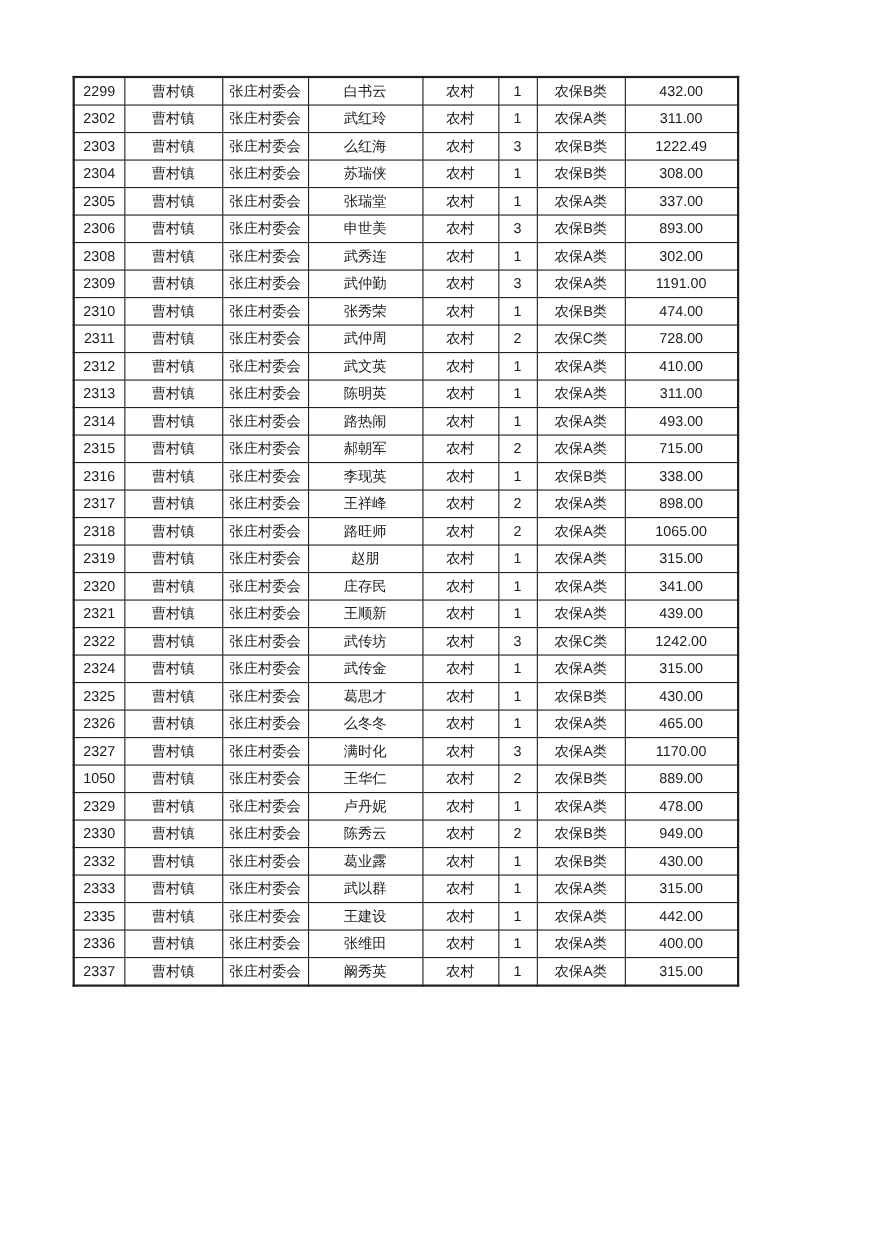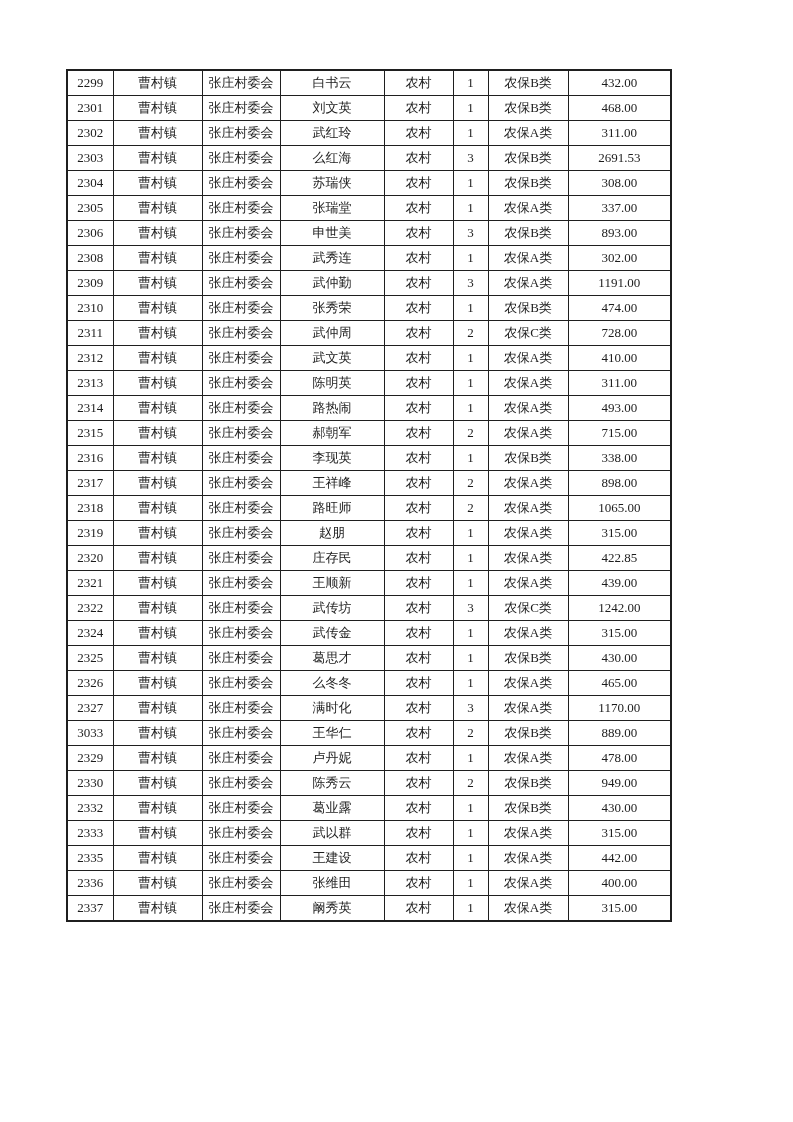--- a/index.html
+++ b/index.html
@@ -6,21 +6,21 @@
     margin: 0;
     padding: 0;
     background: #ffffff;
   }
   .page {
     position: relative;
     width: 768px;
     height: 1122px;
     background: #ffffff;
     overflow: hidden;
-    font-family: Liberation Serif, serif;
+    font-family: Liberation Sans, sans-serif;
   }
   table.grid {
     position: absolute;
     left: 66px;
     top: 69px;
     width: 604px;
     border-collapse: collapse;
     table-layout: fixed;
     border: 2px solid #1f1f1f;
   }
@@ -66,48 +66,38 @@
           <td>2299</td>
           <td>曹村镇</td>
           <td>张庄村委会</td>
           <td>白书云</td>
           <td>农村</td>
           <td>1</td>
           <td>农保B类</td>
           <td>432.00</td>
         </tr>
         <tr>
-          <td>2301</td>
-          <td>曹村镇</td>
-          <td>张庄村委会</td>
-          <td>刘文英</td>
-          <td>农村</td>
-          <td>1</td>
-          <td>农保B类</td>
-          <td>468.00</td>
-        </tr>
-        <tr>
           <td>2302</td>
           <td>曹村镇</td>
           <td>张庄村委会</td>
           <td>武红玲</td>
           <td>农村</td>
           <td>1</td>
           <td>农保A类</td>
           <td>311.00</td>
         </tr>
         <tr>
           <td>2303</td>
           <td>曹村镇</td>
           <td>张庄村委会</td>
           <td>么红海</td>
           <td>农村</td>
           <td>3</td>
           <td>农保B类</td>
-          <td>2691.53</td>
+          <td>1222.49</td>
         </tr>
         <tr>
           <td>2304</td>
           <td>曹村镇</td>
           <td>张庄村委会</td>
           <td>苏瑞侠</td>
           <td>农村</td>
           <td>1</td>
           <td>农保B类</td>
           <td>308.00</td>
@@ -253,21 +243,21 @@
           <td>315.00</td>
         </tr>
         <tr>
           <td>2320</td>
           <td>曹村镇</td>
           <td>张庄村委会</td>
           <td>庄存民</td>
           <td>农村</td>
           <td>1</td>
           <td>农保A类</td>
-          <td>422.85</td>
+          <td>341.00</td>
         </tr>
         <tr>
           <td>2321</td>
           <td>曹村镇</td>
           <td>张庄村委会</td>
           <td>王顺新</td>
           <td>农村</td>
           <td>1</td>
           <td>农保A类</td>
           <td>439.00</td>
@@ -316,21 +306,21 @@
           <td>2327</td>
           <td>曹村镇</td>
           <td>张庄村委会</td>
           <td>满时化</td>
           <td>农村</td>
           <td>3</td>
           <td>农保A类</td>
           <td>1170.00</td>
         </tr>
         <tr>
-          <td>3033</td>
+          <td>1050</td>
           <td>曹村镇</td>
           <td>张庄村委会</td>
           <td>王华仁</td>
           <td>农村</td>
           <td>2</td>
           <td>农保B类</td>
           <td>889.00</td>
         </tr>
         <tr>
           <td>2329</td>

